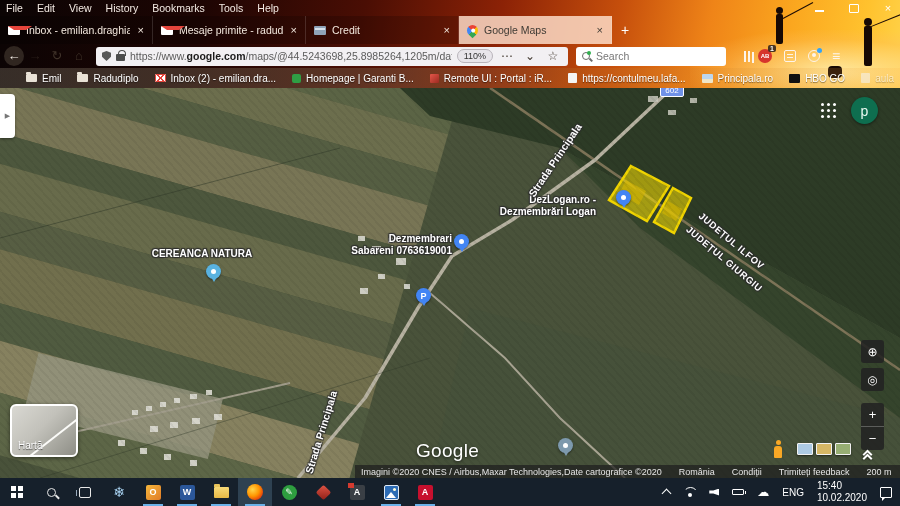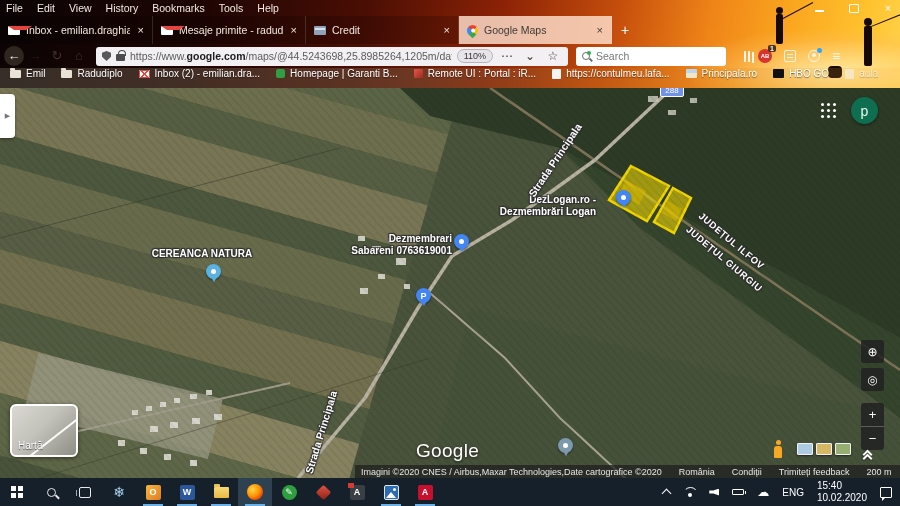--- a/index.html
+++ b/index.html
@@ -69,23 +69,23 @@
   .abico{width:14px;height:14px;border-radius:50%;background:#d6342c;color:#fff;font-size:6px;font-weight:700;
     display:flex;align-items:center;justify-content:center;margin-left:12px;position:relative;}
   .abbadge{position:absolute;right:-4px;top:-4px;background:#4a3421;color:#fff;font-size:7px;border-radius:2px;padding:0 2px;}
   .pageico{width:12px;height:12px;border:1.5px solid #fdf4ea;border-radius:2px;margin-left:12px;position:relative;}
   .pageico::after{content:"";position:absolute;left:2px;top:3px;width:6px;height:1.2px;background:#fdf4ea;box-shadow:0 3px 0 #fdf4ea;}
   .acctico{width:12px;height:12px;border:1.5px solid #fdf4ea;border-radius:50%;margin-left:12px;position:relative;}
   .acctico::before{content:"";position:absolute;left:3.2px;top:1.5px;width:4px;height:4px;border-radius:50%;background:#fdf4ea;}
   .acctico::after{content:"";position:absolute;right:-3px;top:-3px;width:5px;height:5px;border-radius:50%;background:#35a3f5;}
   .hamb{font-size:14px;margin:0 0 0 12px;}
 
-  .bookbar{position:absolute;left:0;top:68px;width:900px;height:20px;display:flex;align-items:flex-start;
+  .bookbar{position:absolute;left:0;top:68px;width:900px;height:20px;display:flex;align-items:center;
     background:linear-gradient(90deg,rgba(90,80,70,.55),rgba(120,95,70,.45) 45%,rgba(190,120,40,.25) 65%,rgba(255,170,60,.15));
-    font-size:10px;color:#fff;text-shadow:0 1px 1px rgba(0,0,0,.5);padding-left:10px;gap:16px;}
+    font-size:10px;color:#fff;text-shadow:0 1px 1px rgba(0,0,0,.5);padding-left:26px;gap:16px;}
   .bk{display:flex;align-items:center;gap:5px;white-space:nowrap;}
   .bk-folder{width:11px;height:8px;background:#e9e2d6;border-radius:1px;position:relative;}
   .bk-folder::before{content:"";position:absolute;left:0;top:-2px;width:5px;height:2px;background:#e9e2d6;border-radius:1px 1px 0 0;}
   .bk-gmail{width:11px;height:8px;background:#fff;border-radius:1px;position:relative;}
   .bk-gmail::after{content:"";position:absolute;inset:0;border:1px solid #e5453c;border-radius:1px;
      background:linear-gradient(135deg,transparent 45%,#e5453c 46%,#e5453c 54%,transparent 55%),
                 linear-gradient(225deg,transparent 45%,#e5453c 46%,#e5453c 54%,transparent 55%);}
   .bk-green{width:9px;height:9px;background:#2f9e44;border-radius:2px;}
   .bk-red{width:9px;height:9px;background:linear-gradient(135deg,#e4574a,#9c2a20);border-radius:1px;}
   .bk-page{width:9px;height:10px;background:#f4f4f4;border-radius:1px;}
@@ -380,21 +380,21 @@
       </g>
 
       <polygon points="631,78 669,98 647,133 609,112" fill="#ffe600" fill-opacity="0.55" stroke="#f0d400" stroke-width="2.5"></polygon>
       <polygon points="673,100 691,110 674,145 654,134" fill="#ffe600" fill-opacity="0.55" stroke="#f0d400" stroke-width="2.5"></polygon>
       <polygon points="626,92 646,103 639,117 619,106" fill="#d9b800" fill-opacity="0.55"></polygon>
       <polygon points="668,113 682,121 676,133 662,125" fill="#d9b800" fill-opacity="0.55"></polygon>
     </svg>
 
     <div class="panel-sliver">▶</div>
 
-    <div class="roadbadge">288</div>
+    <div class="roadbadge">602</div>
 
     <div class="mlabel" style="left:92px;top:160px;width:220px">CEREANCA NATURA</div>
     <div class="gpin lblue" style="left:206px;top:176px">
         <div class="dot"></div>
       </div>
 
     <div class="mlabel" style="left:386px;top:106px;width:210px;text-align:right"><span>DezLogan.ro -</span><br><span>Dezmembrări Logan</span></div>
     <div class="gpin" style="left:616px;top:102px">
         <div class="dot"></div>
       </div>

